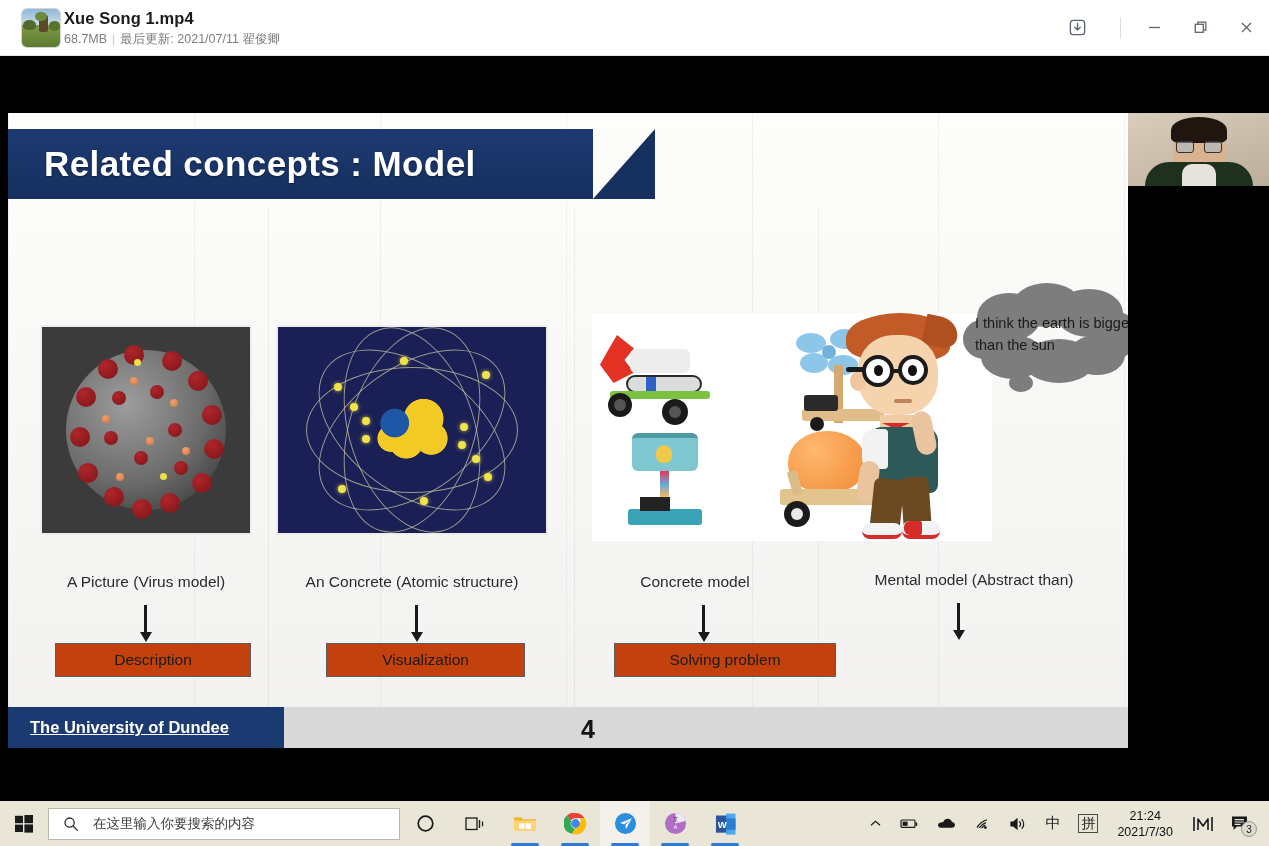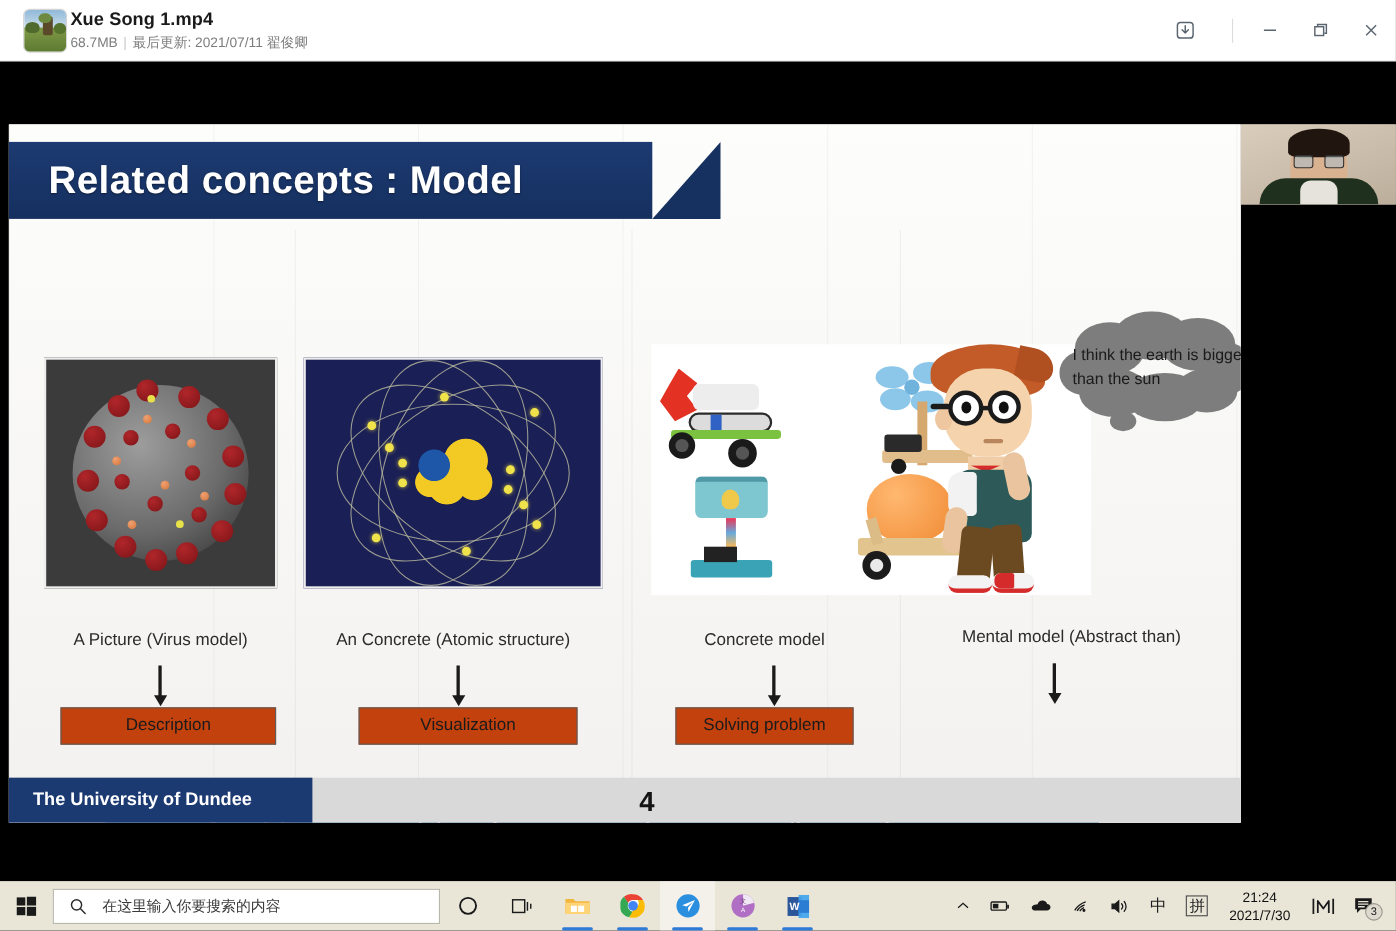--- a/index.html
+++ b/index.html
@@ -72,21 +72,21 @@
   .arrow{position:absolute;width:3px;background:#1a1a1a;}
   .arrow:after{content:"";position:absolute;left:-4.5px;bottom:-9px;border-style:solid;border-width:10px 6px 0 6px;border-color:#1a1a1a transparent transparent transparent;}
   .obox{position:absolute;height:34px;border:1.6px solid #5d5d5d;background:#c2410c;display:flex;align-items:center;justify-content:center;font-size:15.5px;color:#1b1b1b;white-space:nowrap;}
 
   #callout{position:absolute;left:88px;top:607px;width:903px;height:66px;background:linear-gradient(180deg,#1a6ea3,#14608f);}
   #callout .nib-tr{position:absolute;right:-4px;top:-8px;width:8px;height:16px;background:#0f4c73;transform:skewY(-18deg);}
   #callout-text{position:absolute;left:0;right:0;top:50%;transform:translateY(-50%);text-align:center;color:#fff;font-size:18.5px;font-weight:bold;letter-spacing:.1px;text-shadow:0 1px 1px rgba(0,0,0,.3);}
   #callout-text i{font-style:italic;}
 
   #slide-footer{position:absolute;left:0;bottom:0;width:100%;height:41px;background:#d9d9d9;}
-  #uni-tag{position:absolute;left:0;bottom:0;width:276px;height:41px;background:#1c3a72;color:#fff;font-size:16.5px;font-weight:bold;display:flex;align-items:center;padding-left:22px;}
+  #uni-tag{position:absolute;left:0;bottom:0;width:276px;height:41px;background:#1c3a72;color:#fff;font-size:16.5px;font-weight:bold;display:flex;align-items:center;padding-left:22px;text-decoration:underline;}
   #slide-num{position:absolute;left:0;right:0;bottom:4px;text-align:center;font-size:25px;font-weight:bold;color:#141414;padding-left:40px;}
 
   
   #webcam{position:absolute;left:1128px;top:57px;width:141px;height:73px;overflow:hidden;background:#cfc3b2;}
   #webcam .wall{position:absolute;inset:0;background:linear-gradient(160deg,#d9cdbc,#bcae9b);}
   #webcam .head{position:absolute;left:50%;top:8px;transform:translateX(-50%);width:52px;height:62px;border-radius:48% 48% 42% 42%;background:#d9b391;}
   #webcam .hair{position:absolute;left:50%;top:4px;transform:translateX(-50%);width:56px;height:26px;border-radius:50% 50% 18% 18%;background:#20160f;}
   #webcam .glasses{position:absolute;left:50%;top:28px;transform:translateX(-50%);width:46px;height:12px;}
   #webcam .lens{position:absolute;top:0;width:18px;height:12px;border:1.6px solid #33302e;border-radius:3px;background:rgba(160,190,215,.45);}
   #webcam .body{position:absolute;left:50%;bottom:0;transform:translateX(-50%);width:108px;height:24px;border-radius:40px 40px 0 0;background:#20301f;}
@@ -264,21 +264,21 @@
         <div style="position:absolute;left:16px;top:58px;width:126px;height:16px;background:#e2c48f;border-radius:3px;"></div>
         <div style="position:absolute;left:26px;top:40px;width:10px;height:24px;background:#dcbc86;transform:rotate(-16deg);"></div>
         <div style="position:absolute;left:20px;top:70px;width:26px;height:26px;background:#1b1b1b;border-radius:50%;"></div>
         <div style="position:absolute;left:27px;top:77px;width:12px;height:12px;background:#e9e9e9;border-radius:50%;"></div>
         <div style="position:absolute;left:112px;top:70px;width:22px;height:22px;background:#1b1b1b;border-radius:50%;"></div>
         <div style="position:absolute;left:118px;top:76px;width:10px;height:10px;background:#9a9a9a;border-radius:50%;"></div>
       </div>
     </div>
     <div class="cap" style="left:584px;top:460px;width:206px">Concrete model</div>
     <div class="arrow" style="left:694px;top:492px;height:28px"></div>
-    <div class="obox" style="left:606px;top:530px;width:162px">Solving problem</div>
+    <div class="obox" style="left:606px;top:530px;width:222px">Solving problem</div>
 
     <div id="boy">
       <div style="position:absolute;left:18px;top:2px;width:104px;height:48px;background:#c25b28;border-radius:60% 55% 32% 40%;"></div>
       <div style="position:absolute;left:96px;top:6px;width:34px;height:30px;background:#b04f20;border-radius:0 60% 40% 0;transform:rotate(12deg);"></div>
       <div style="position:absolute;left:30px;top:24px;width:80px;height:80px;background:#f4d3ad;border-radius:44%;"></div>
       <div style="position:absolute;left:22px;top:60px;width:16px;height:20px;background:#eec7a0;border-radius:50%;"></div>
       <div style="position:absolute;left:34px;top:44px;width:32px;height:32px;border:4px solid #1b1b1b;border-radius:50%;background:#fff;"></div>
       <div style="position:absolute;left:70px;top:44px;width:30px;height:30px;border:4px solid #1b1b1b;border-radius:50%;background:#fff;"></div>
       <div style="position:absolute;left:46px;top:54px;width:9px;height:11px;background:#111;border-radius:50%;"></div>
       <div style="position:absolute;left:80px;top:54px;width:9px;height:11px;background:#111;border-radius:50%;"></div>

